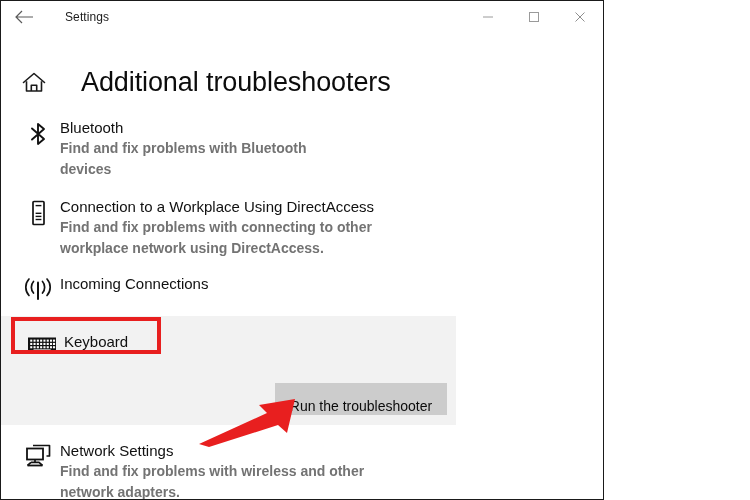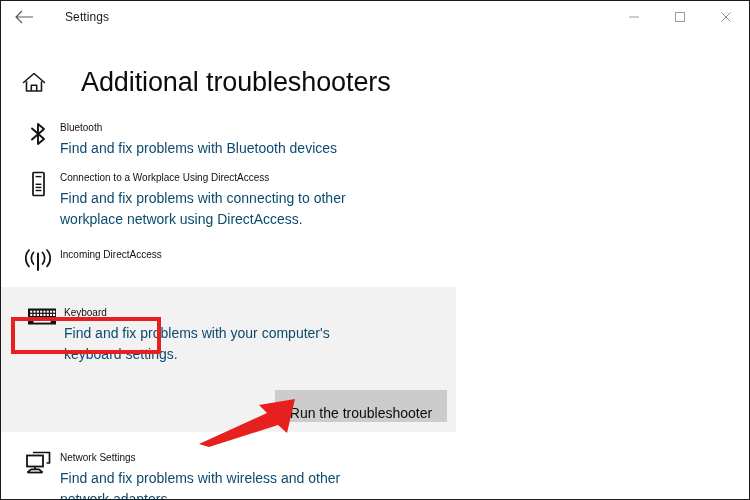--- a/index.html
+++ b/index.html
@@ -8,21 +8,21 @@
   }
   body {
     width: 750px;
     height: 500px;
     background: #ffffff;
     font-family: "Liberation Sans", sans-serif;
     overflow: hidden;
   }
   #window {
     position: relative;
-    width: 750px;
+    width: 604px;
     height: 500px;
     background: #ffffff;
     box-sizing: border-box;
     border: 1px solid #1a1a1a;
     overflow: hidden;
   }
 
   
   #titlebar {
     position: relative;
@@ -95,36 +95,37 @@
     width: 44px;
     min-width: 44px;
     padding-top: 4px;
     display: flex;
     justify-content: center;
     align-items: flex-start;
   }
   .ts-icon svg { display: block; }
   .ts-text { padding-top: 1px; }
   .ts-name {
-    font-size: 10px;
+    font-size: 15px;
     color: #101010;
     line-height: 21px;
     white-space: nowrap;
   }
   .ts-desc {
     font-size: 14px;
-    color: #0c4a6e;
+    color: #737373;
     line-height: 21px;
     max-width: 300px;
+    font-weight: bold;
   }
   .ts-desc.wide { max-width: 320px; }
 
   
   #item-bluetooth { margin-top: 0px; }
-  #item-directaccess { margin-top: 7px; }
+  #item-directaccess { margin-top: 15px; }
   #item-incoming { margin-top: 13px; }
 
   
   #item-keyboard {
     margin-top: 12px;
     background: #f2f2f2;
     width: 455px;
     padding-top: 14px;
     padding-bottom: 10px;
     display: block;
@@ -251,21 +252,21 @@
       <div class="ts-icon">
         <svg width="30" height="28" viewBox="0 0 30 28">
           <path d="M15 6.5 L15 23" stroke="#121212" stroke-width="2" stroke-linecap="round"></path>
           <path d="M10.5 5.5 A7 8 0 0 0 10.5 17" fill="none" stroke="#121212" stroke-width="1.7" stroke-linecap="round"></path>
           <path d="M19.5 5.5 A7 8 0 0 1 19.5 17" fill="none" stroke="#121212" stroke-width="1.7" stroke-linecap="round"></path>
           <path d="M6 3 A10.5 11.5 0 0 0 6 19.5" fill="none" stroke="#121212" stroke-width="1.7" stroke-linecap="round"></path>
           <path d="M24 3 A10.5 11.5 0 0 1 24 19.5" fill="none" stroke="#121212" stroke-width="1.7" stroke-linecap="round"></path>
         </svg>
       </div>
       <div class="ts-text">
-        <div class="ts-name">Incoming DirectAccess</div>
+        <div class="ts-name">Incoming Connections</div>
       </div>
     </div>
 
     <div id="item-keyboard">
       <div id="keyboard-row">
         <div class="ts-icon">
           <svg width="30" height="24" viewBox="0 0 30 24">
             <rect x="1" y="3.5" width="28" height="16" fill="#111111"></rect>
             <g fill="#ffffff">
               <rect x="3.2" y="5.6" width="2.1" height="2.1"></rect>
@@ -294,21 +295,20 @@
               <rect x="19.7" y="12.2" width="2.1" height="2.1"></rect>
               <rect x="23.0" y="12.2" width="2.1" height="2.1"></rect>
               <rect x="26.0" y="12.2" width="2.1" height="2.1"></rect>
 
               <rect x="6.5" y="15.4" width="17.2" height="2.2"></rect>
             </g>
           </svg>
         </div>
         <div class="ts-text">
           <div class="ts-name">Keyboard</div>
-          <div class="ts-desc wide">Find and fix problems with your computer's keyboard settings.</div>
         </div>
       </div>
       <div id="run-row">
         <button id="run-troubleshooter-button">Run the troubleshooter</button>
       </div>
     </div>
 
     <div class="ts-item" id="item-network">
       <div class="ts-icon">
         <svg width="30" height="26" viewBox="0 0 30 26">

